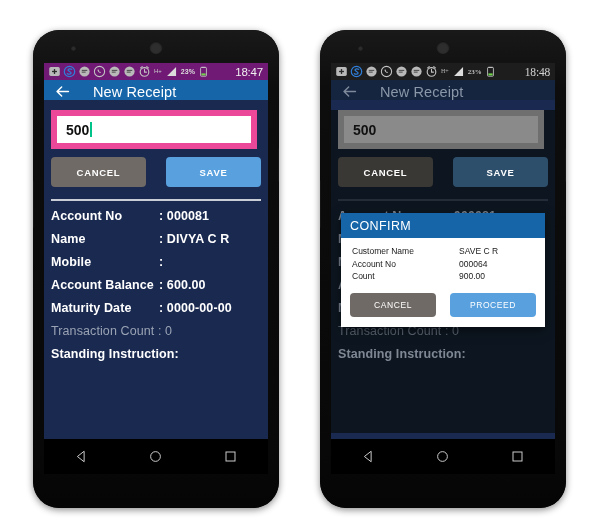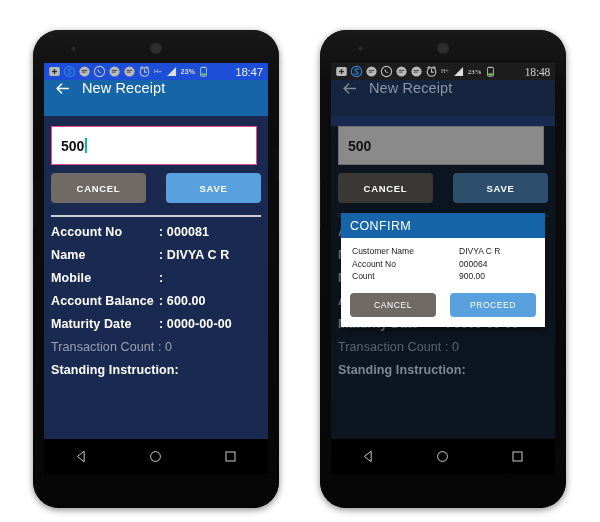--- a/index.html
+++ b/index.html
@@ -83,21 +83,21 @@
     top: 33px;
     width: 224px;
     height: 376px;
     overflow: hidden;
     background: #1a2950;
   }
 
   
   .statusbar {
     height: 17px;
-    background: #1d4ed8;
+    background: #701a75;
     display: flex;
     align-items: center;
     padding: 0 3px 0 4px;
     gap: 2px;
     position: relative;
     z-index: 3;
   }
   .statusbar.dim { background: #1d1d1d; }
   .sb-ic {
     width: 13px; height: 13px;
@@ -125,26 +125,26 @@
     color: #f0f0f0;
     font-size: 11.5px;
     letter-spacing: -0.2px;
     padding-right: 2px;
     flex: 0 0 auto;
   }
   .dim .sb-time, .dim .sb-batt-txt, .dim .sb-net { opacity: 0.85; font-family: Liberation Serif, serif; }
 
   
   .appbar {
-    height: 36px;
+    height: 20px;
     background: #1565a8;
     display: flex;
-    align-items: flex-start;
+    align-items: flex-end;
     padding-left: 10px;
-    gap: 11px;
+    gap: 22px;
     position: relative;
     z-index: 2;
   }
   .appbar.dim { background: #16253f; }
   .back-arrow {
     width: 17px; height: 17px;
     flex: 0 0 auto;
   }
   .appbar-title {
     color: #ffffff;
@@ -162,21 +162,21 @@
     padding: 0;
     z-index: 1;
   }
   .app-body.dim { background: #0d1620; }
 
   
   .amount-field {
     margin: 10px 11px 0 7px;
     height: 39px;
     background: #ffffff;
-    border: 1px solid #ec4899;
+    border: 6px solid #ec4899;
     display: flex;
     align-items: center;
     padding-left: 9px;
     box-sizing: border-box;
   }
   .amount-field.dim {
     background: #8a8a8a;
     border-color: #6f6f6f;
   }
   .amount-value {
@@ -550,21 +550,21 @@
           </div>
         </div>
 
       </div>
 
       <div class="dialog">
         <div class="dlg-header">CONFIRM</div>
         <div class="dlg-body">
           <div class="dlg-row">
             <span class="k">Customer Name</span>
-            <span class="v">DIVYA C R</span>
+            <span class="v">SAVE C R</span>
           </div>
           <div class="dlg-row">
             <span class="k">Account No</span>
             <span class="v">000064</span>
           </div>
           <div class="dlg-row">
             <span class="k">Count</span>
             <span class="v">900.00</span>
           </div>
         </div>

